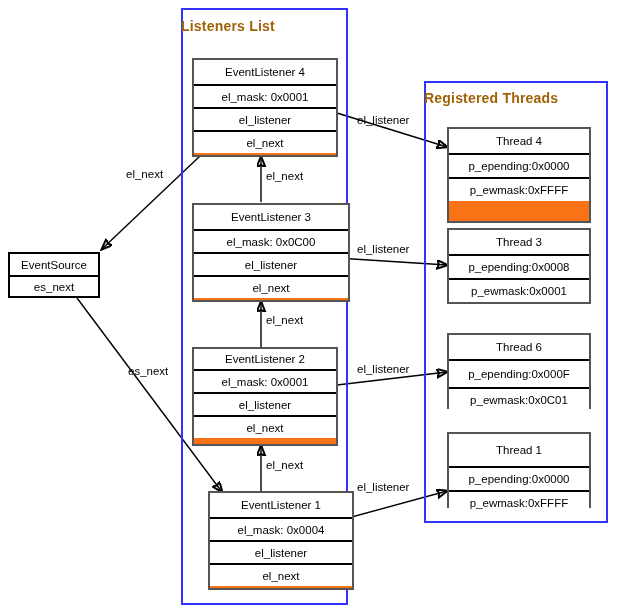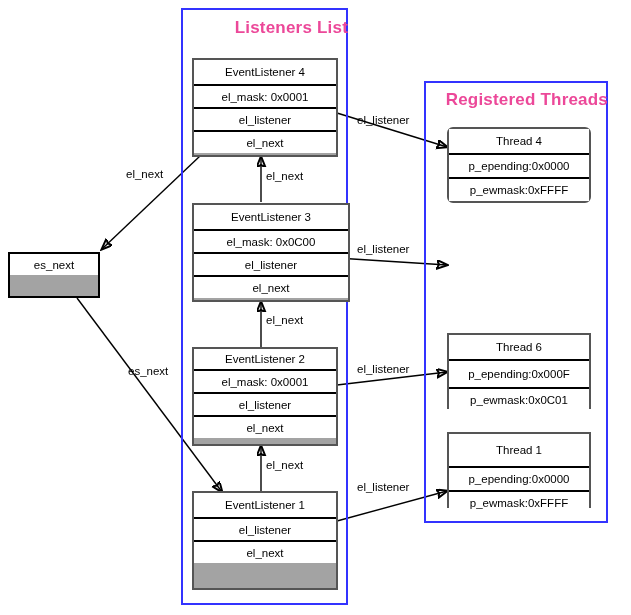--- a/index.html
+++ b/index.html
@@ -12,34 +12,34 @@
 
   
   .panel{
     position:absolute;
     border:2px solid #3333ff;
     background:transparent;
     box-sizing:border-box;
   }
   .panel-title{
     position:absolute;
-    text-align:right;
-    font-size:17px;
+    text-align:left;
+    font-size:14px;
     font-weight:bold;
     letter-spacing:.2px;
     white-space:nowrap;
-    color:#ec4899;
+    color:#a16207;
   }
 
   
   .box{
     position:absolute;
     box-sizing:border-box;
     border:2px solid #555555;
-    background:#a3a3a3;
+    background:#f97316;
   }
   .box .row{
     box-sizing:border-box;
     display:flex;
     align-items:center;
     justify-content:center;
     font-size:11.5px;
     white-space:nowrap;
     background:#ffffff;
     color:#000;
@@ -86,20 +86,21 @@
     <line x1="337" y1="521" x2="447" y2="491" marker-end="url(#ah)"></line>
   </svg>
 
   <div class="panel" style="left:181px;top:8px;width:167px;height:597px;"></div>
   <div class="panel-title" style="left:181px;top:18px;width:167px;">Listeners List</div>
 
   <div class="panel" style="left:424px;top:81px;width:184px;height:442px;"></div>
   <div class="panel-title" style="left:424px;top:90px;width:184px;">Registered Threads</div>
 
   <div class="box dark" style="left:8px;top:252px;width:92px;height:46px;">
+    <div class="row" style="height:21px;">EventSource</div>
     <div class="row" style="height:21px;">es_next</div>
   </div>
 
   <div class="box" style="left:192px;top:58px;width:146px;height:99px;">
     <div class="row" style="height:24px;">EventListener 4</div>
     <div class="row" style="height:23px;">el_mask: 0x0001</div>
     <div class="row" style="height:23px;">el_listener</div>
     <div class="row" style="height:23px;">el_next</div>
   </div>
 
@@ -110,32 +111,38 @@
     <div class="row" style="height:23px;">el_next</div>
   </div>
 
   <div class="box" style="left:192px;top:347px;width:146px;height:99px;">
     <div class="row" style="height:20px;">EventListener 2</div>
     <div class="row" style="height:23px;">el_mask: 0x0001</div>
     <div class="row" style="height:23px;">el_listener</div>
     <div class="row" style="height:23px;">el_next</div>
   </div>
 
-  <div class="box" style="left:192px;top:491px;width:146px;height:99px;">
+  <div class="box" style="left:208px;top:491px;width:146px;height:99px;">
     <div class="row" style="height:24px;">EventListener 1</div>
+    <div class="row" style="height:23px;">el_mask: 0x0004</div>
     <div class="row" style="height:23px;">el_listener</div>
     <div class="row" style="height:23px;">el_next</div>
   </div>
 
-  <div class="box" style="left:447px;top:127px;width:144px;height:76px;border-radius:6px;">
+  <div class="box" style="left:447px;top:127px;width:144px;height:96px;">
     <div class="row" style="height:24px;">Thread 4</div>
     <div class="row" style="height:24px;">p_epending:0x0000</div>
     <div class="row" style="height:24px;">p_ewmask:0xFFFF</div>
   </div>
 
+  <div class="box" style="left:447px;top:228px;width:144px;height:76px;">
+    <div class="row" style="height:24px;">Thread 3</div>
+    <div class="row" style="height:24px;">p_epending:0x0008</div>
+    <div class="row" style="height:24px;">p_ewmask:0x0001</div>
+  </div>
 
   <div class="box" style="left:447px;top:333px;width:144px;height:76px;">
     <div class="row" style="height:24px;">Thread 6</div>
     <div class="row" style="height:28px;">p_epending:0x000F</div>
     <div class="row" style="height:24px;">p_ewmask:0x0C01</div>
   </div>
 
   <div class="box" style="left:447px;top:432px;width:144px;height:76px;">
     <div class="row" style="height:32px;">Thread 1</div>
     <div class="row" style="height:24px;">p_epending:0x0000</div>

